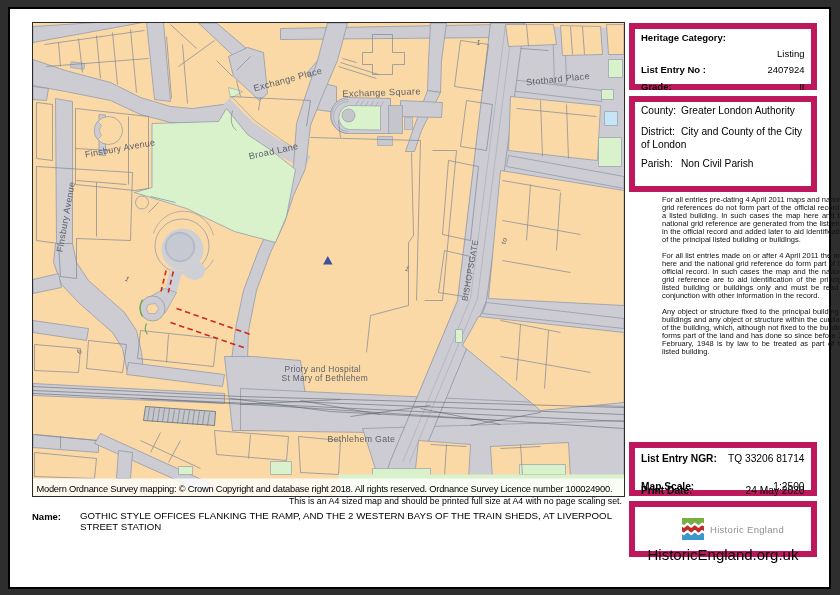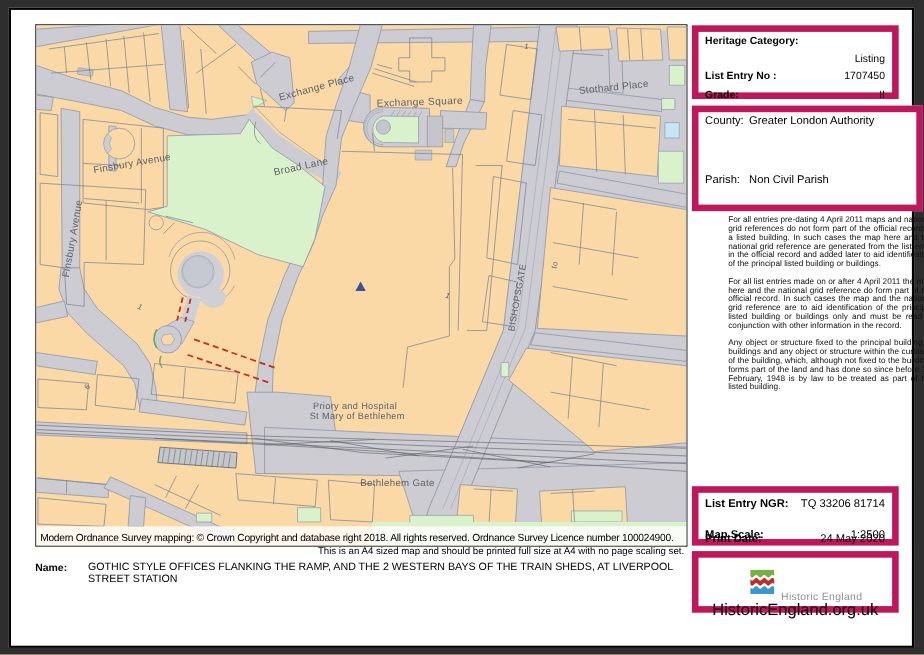--- a/index.html
+++ b/index.html
@@ -5,39 +5,39 @@
 html,body{margin:0;padding:0;}
 body{width:840px;height:595px;background:#2e2e2e;position:relative;overflow:hidden;
   font-family:"Liberation Sans",sans-serif;}
 #page{position:absolute;left:8px;top:7px;width:819px;height:578px;background:#fff;
   border:2px solid #000;}
 #map{position:absolute;left:22px;top:13px;width:593px;height:475px;border:1px solid #2a2a2a;
   box-sizing:border-box;overflow:hidden;}
 .bx{position:absolute;border:6px solid #be185d;background:#fff;box-sizing:border-box;}
 #box1{left:619px;top:14px;width:188px;height:67px;font-size:9.5px;}
 #box1 .r{position:absolute;left:6px;right:6.5px;}
-#box2{left:619px;top:87px;width:210px;height:96px;font-size:10.2px;}
+#box2{left:619px;top:87px;width:188px;height:96px;font-size:10.2px;}
 #box2 .r{position:absolute;left:6px;right:6px;}
 #box2 .lb{display:inline-block;width:40px;}
 #paras{position:absolute;left:620px;top:187px;width:186px;font-size:7.5px;line-height:8.05px;
   text-align:justify;color:#111;margin-left:32px;}
 #paras p{margin:0 0 7.6px 0;}
 #box3{left:619px;top:433px;width:188px;height:54px;font-size:10.2px;}
 #box3 .r{position:absolute;left:6px;right:6.5px;}
 #box4{left:619px;top:492px;width:188px;height:56px;}
 .b{font-weight:bold;}
 .rt{float:right;font-weight:normal;}
 #a4note{position:absolute;left:258px;top:487px;width:354px;text-align:right;font-size:8.8px;color:#000;}
 #nameblk{position:absolute;left:22px;top:502px;width:592px;font-size:9.7px;line-height:10.6px;}
 #nameblk .nl{position:absolute;left:0;top:1px;font-weight:bold;font-size:9.5px;}
 #nameblk .nv{margin-left:48px;letter-spacing:0px;}
 #url{position:absolute;left:131px;top:558px;white-space:nowrap;
   font-family:"Liberation Mono",monospace;font-weight:bold;font-size:9.3px;color:#000;}
 #helogo{position:absolute;left:47px;top:11px;width:22px;height:22px;}
-#hetxt{position:absolute;left:75px;top:30px;font-size:9.5px;color:#8e9092;letter-spacing:0.3px;text-align:center;}
+#hetxt{position:absolute;left:75px;top:17px;font-size:9.5px;color:#8e9092;letter-spacing:0.3px;text-align:center;}
 #heurl{position:absolute;left:0;top:39px;width:100%;text-align:center;font-size:15px;color:#000;}
 </style>
 </head>
 <body>
 <div id="page">
   <div id="map"><svg width="591" height="473" viewBox="0 0 591 473">
 <g transform="translate(-32.5,-22.5)" stroke-linejoin="round">
 <rect x="32.5" y="22.5" width="591" height="473" fill="#fbd9a6"></rect>
 
 <path d="M524,22.5 L623.5,22.5 L623.5,495.5 L408,495.5 L420,460 L486,300 Z" fill="#cdccd3"></path>
@@ -253,26 +253,27 @@
 
 <rect x="338" y="474" width="286" height="21.5" fill="#daf2cc"></rect>
 <rect x="32.5" y="478" width="591" height="17.5" fill="#ffffff" opacity="0.82"></rect>
 <text x="36" y="491" font-family="Liberation Sans,sans-serif" font-size="9.3" fill="#000000" textLength="576">Modern Ordnance Survey mapping: © Crown Copyright and database right 2018. All rights reserved. Ordnance Survey Licence number 100024900.</text>
 </g>
 </svg></div>
 
   <div id="box1" class="bx">
     <div class="r b" style="top:3px;">Heritage Category:</div>
     <div class="r" style="top:18.5px;text-align:right;">Listing</div>
-    <div class="r b" style="top:35px;">List Entry No :<span class="rt">1707450</span></div>
+    <div class="r b" style="top:35px;">List Entry No :<span class="rt">2407924</span></div>
     <div class="r b" style="top:52px;">Grade:<span class="rt">II</span></div>
   </div>
 
   <div id="box2" class="bx">
     <div class="r" style="top:3px;"><span class="lb">County:</span>Greater London Authority</div>
+    <div class="r" style="top:22.5px;line-height:13.4px;"><span class="lb">District:</span>City and County of the City of London</div>
     <div class="r" style="top:55.5px;"><span class="lb">Parish:</span>Non Civil Parish</div>
   </div>
 
   <div id="paras">
     <p>For all entries pre-dating 4 April 2011 maps and national grid references do not form part of the official record of a listed building. In such cases the map here and the national grid reference are generated from the list entry in the official record and added later to aid identification of the principal listed building or buildings.</p>
     <p>For all list entries made on or after 4 April 2011 the map here and the national grid reference do form part of the official record. In such cases the map and the national grid reference are to aid identification of the principal listed building or buildings only and must be read in conjunction with other information in the record.</p>
     <p>Any object or structure fixed to the principal building or buildings and any object or structure within the curtilage of the building, which, although not fixed to the building, forms part of the land and has done so since before 1st February, 1948 is by law to be treated as part of the listed building.</p>
   </div>
 
   <div id="box3" class="bx">

